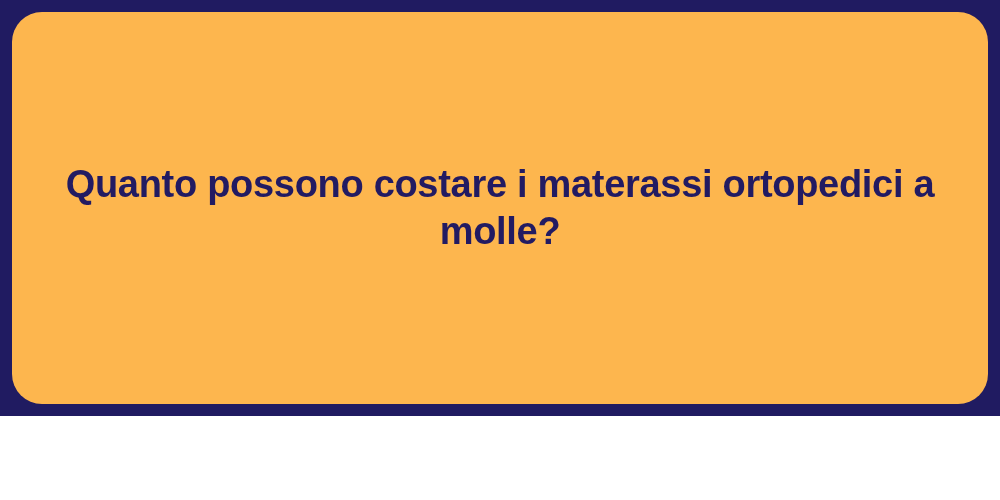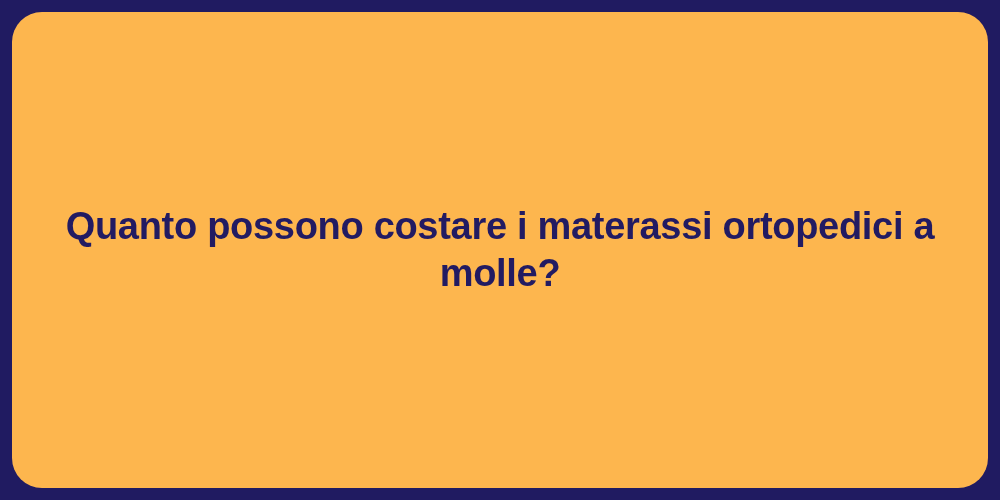--- a/index.html
+++ b/index.html
@@ -11,21 +11,21 @@
   body {
     width: 1000px;
     height: 500px;
     overflow: hidden;
     font-family: "Liberation Sans", sans-serif;
   }
 
   #canvas {
     position: relative;
     width: 1000px;
-    height: 500px;
+    height: 416px;
     box-sizing: border-box;
     background: #201b61;
     padding: 12px;
   }
 
   #card {
     position: relative;
     width: 100%;
     height: 100%;
     box-sizing: border-box;

